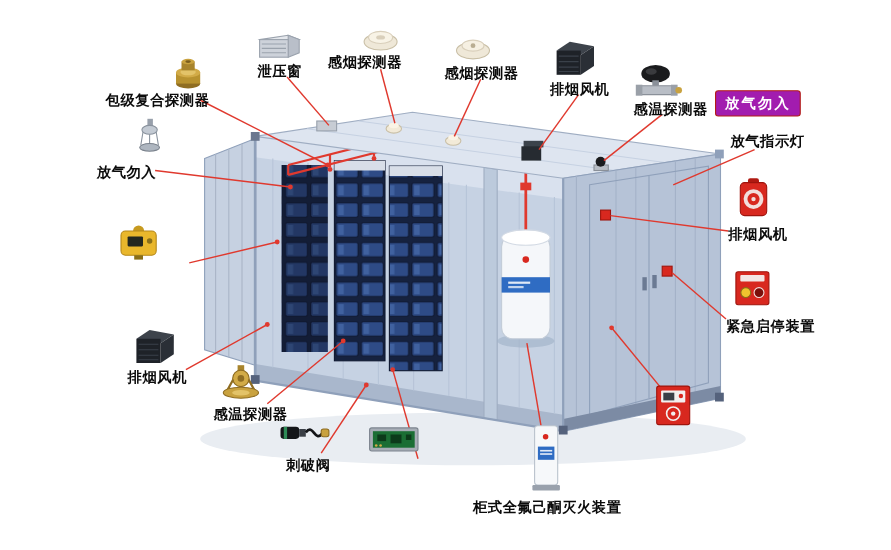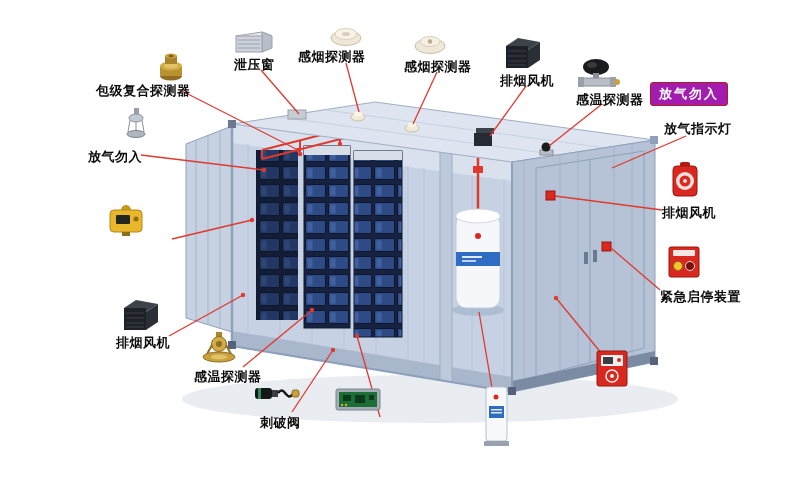--- a/index.html
+++ b/index.html
@@ -321,16 +321,17 @@
   <div class="lbl" style="left:404px;top:58px">感烟探测器</div>
   <div class="lbl" style="left:500px;top:72px">排烟风机</div>
   <div class="lbl" style="left:576px;top:91px">感温探测器</div>
   <div class="lbl" style="left:664px;top:120px">放气指示灯</div>
   <div class="lbl" style="left:88px;top:148px">放气勿入</div>
   <div class="lbl" style="left:662px;top:204px">排烟风机</div>
   <div class="lbl" style="left:660px;top:288px">紧急启停装置</div>
   <div class="lbl" style="left:116px;top:334px">排烟风机</div>
   <div class="lbl" style="left:194px;top:368px">感温探测器</div>
   <div class="lbl" style="left:260px;top:414px">刺破阀</div>
+  <div class="lbl" style="left:430px;top:452px">柜式全氟己酮灭火装置</div>
 
   <div class="badge">放气勿入</div>
 
 </div>
 
 </body></html>

